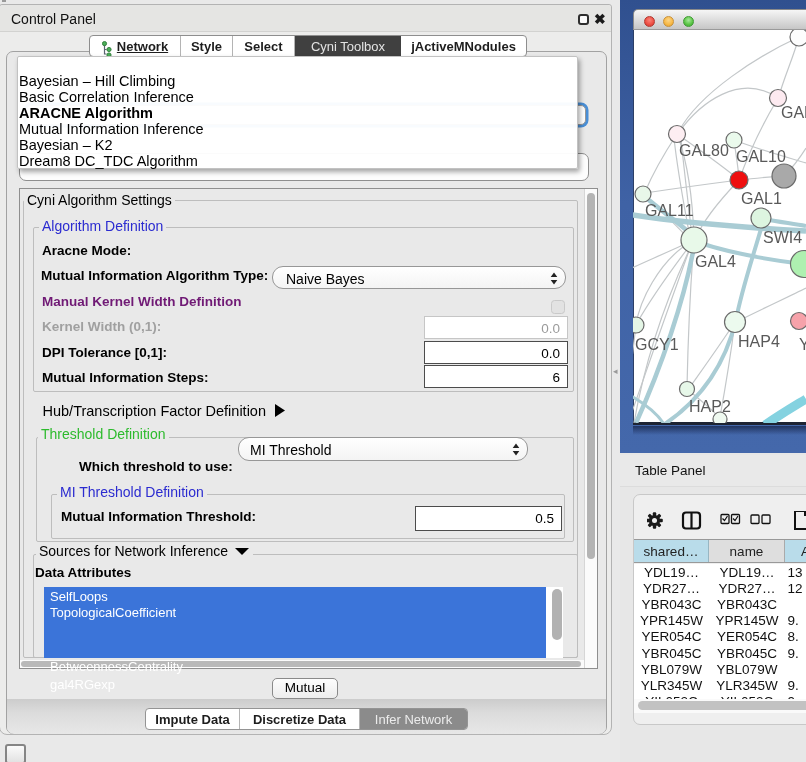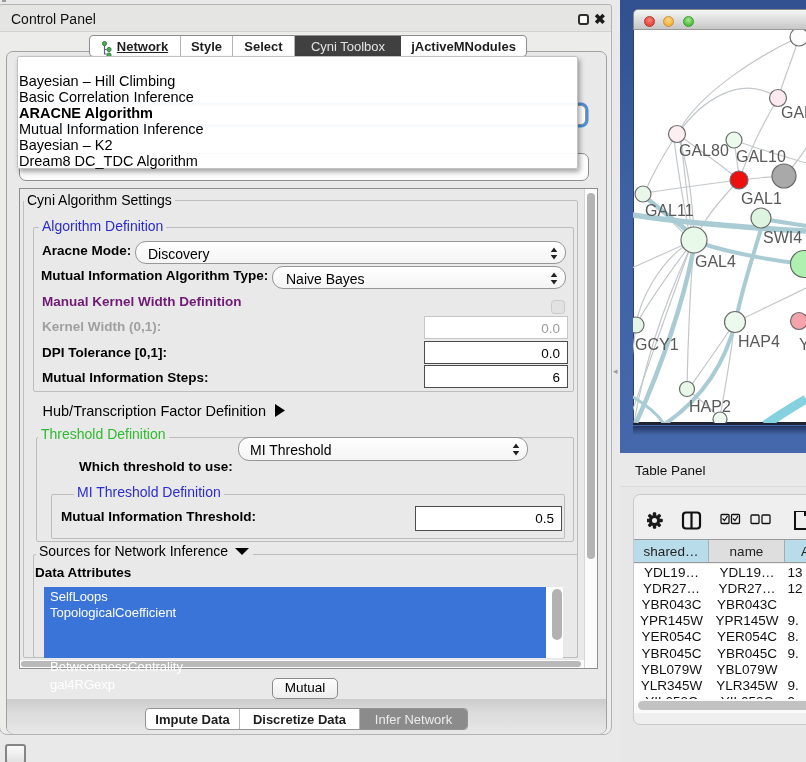--- a/index.html
+++ b/index.html
@@ -57,26 +57,20 @@
   <div class="abs" style="left:20px;top:655px;width:564px;height:8px;background:#fbfbfb;"></div>
   <div class="abs" style="left:21px;top:656px;width:560px;height:6px;background:#b9b9b9;border-radius:3px;"></div>
 
   <div class="abs" style="left:23px;top:194.5px;width:555px;height:458px;border:1px solid #bdbdbd;border-radius:2px;"></div>
   <div class="abs" style="left:24px;top:186.5px;font-size:14px;background:#e9e9e9;padding:0 3px;">Cyni Algorithm Settings</div>
 
   <div class="abs" style="left:33px;top:221.5px;width:541px;height:165.5px;border:1px solid #bdbdbd;border-radius:2px;"></div>
   <div class="abs" style="left:39px;top:213px;font-size:14px;color:#2b2bd0;background:#e9e9e9;padding:0 3px;">Algorithm Definition</div>
 
   <div class="abs" style="left:42px;top:237.5px;font-size:13.5px;font-weight:bold;">Aracne Mode:</div>
-  <div class="abs combo" style="left:135px;top:236px;width:431px;height:23px;">
-    <span style="left:12px;">Discovery</span>
-    <svg class="carets" width="8" height="13">
-        <path d="M4,0.5 L7.3,5 L0.7,5 Z M4,12.5 L7.3,8 L0.7,8 Z" fill="#222"></path>
-      </svg>
-  </div>
 
   <div class="abs combo" style="left:272px;top:261px;width:294px;height:23px;">
     <span style="left:13px;">Naive Bayes</span>
     <svg class="carets" width="8" height="13">
         <path d="M4,0.5 L7.3,5 L0.7,5 Z M4,12.5 L7.3,8 L0.7,8 Z" fill="#222"></path>
       </svg>
   </div>
   <div class="abs" style="left:41px;top:263px;font-size:13.5px;font-weight:bold;">Mutual Information Algorithm Type:</div>
 
   <div class="abs" style="left:42px;top:288.5px;font-size:13.5px;font-weight:bold;color:#701a75;">Manual Kernel Width Definition</div>
@@ -100,21 +94,21 @@
   <div class="abs" style="left:38px;top:420.5px;font-size:14px;color:#2dbb2d;background:#e9e9e9;padding:0 3px;">Threshold Definition</div>
   <div class="abs" style="left:79px;top:454px;font-size:13.5px;font-weight:bold;">Which threshold to use:</div>
   <div class="abs combo" style="left:238px;top:432px;width:290px;height:24px;">
     <span style="left:11px;">MI Threshold</span>
     <svg class="carets" width="8" height="13">
         <path d="M4,0.5 L7.3,5 L0.7,5 Z M4,12.5 L7.3,8 L0.7,8 Z" fill="#222"></path>
       </svg>
   </div>
 
   <div class="abs" style="left:51px;top:489px;width:514px;height:45px;border:1px solid #bdbdbd;border-radius:2px;"></div>
-  <div class="abs" style="left:57px;top:478.5px;font-size:14px;color:#2b2bd0;background:#e9e9e9;padding:0 3px;margin-left:17px;">MI Threshold Definition</div>
+  <div class="abs" style="left:57px;top:478.5px;font-size:14px;color:#2b2bd0;background:#e9e9e9;padding:0 3px;">MI Threshold Definition</div>
   <div class="abs" style="left:61px;top:504px;font-size:13.5px;font-weight:bold;">Mutual Information Threshold:</div>
   <div class="abs field" style="left:415px;top:501px;width:147px;height:25px;border:1.5px solid #4c4c4c;">0.5</div>
 
   <div class="abs" style="left:33px;top:549px;width:545px;height:104px;border:1px solid #bdbdbd;border-radius:2px;"></div>
   <div class="abs" style="left:36px;top:537.5px;font-size:14px;background:#e9e9e9;padding:0 3px;">Sources for Network Inference <svg width="15" height="9" style="margin-left:3px;">
         <path d="M0,1 L14,1 L7,8 Z" fill="#000"></path>
       </svg></div>
   <div class="abs" style="left:35px;top:559.5px;font-size:13.5px;font-weight:bold;">Data Attributes</div>
 
   <div class="abs" style="left:44px;top:582px;width:519px;height:71px;background:#fff;"></div>

